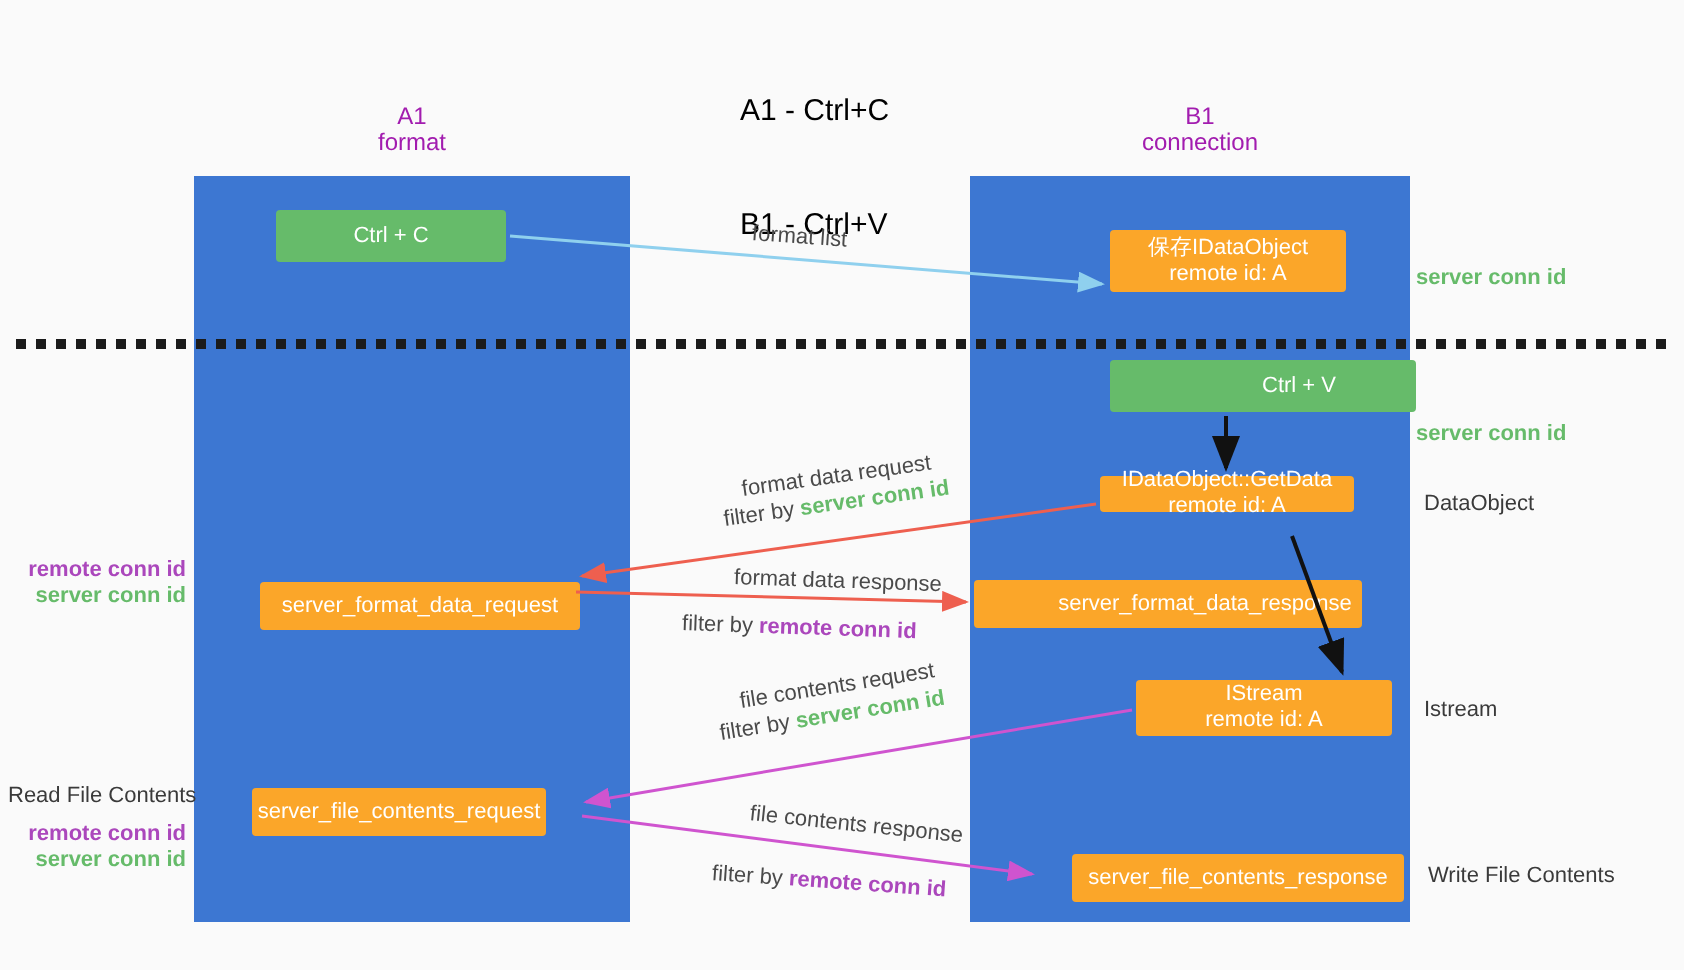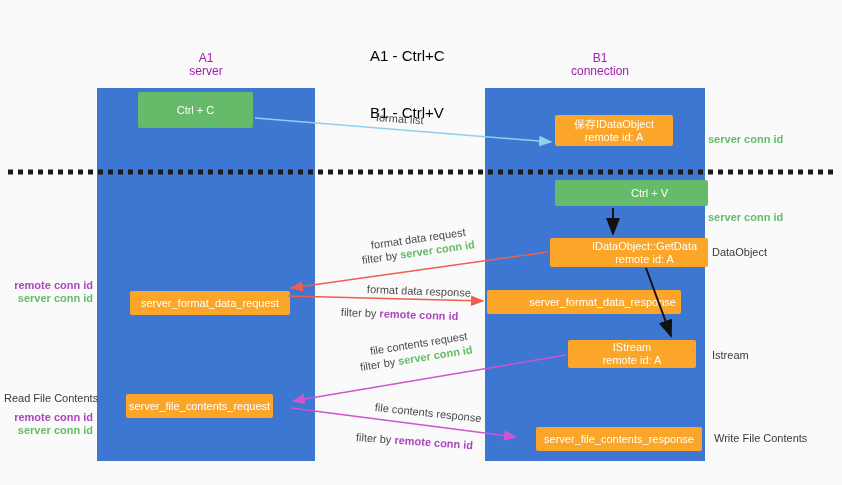--- a/index.html
+++ b/index.html
@@ -25,44 +25,44 @@
 
 <div class="canvas">
 
   <div class="title">
     <div>A1 - Ctrl+C</div>
     <div>B1 - Ctrl+V</div>
   </div>
 
   <div class="lane-header" style="left:151px;top:52px;">
     <div>A1</div>
-    <div>server</div>
+    <div>format</div>
   </div>
   <div class="lane-header" style="left:545px;top:52px;">
     <div>B1</div>
     <div>connection</div>
   </div>
 
   <div class="lane" style="left:97px;width:218px;"></div>
   <div class="lane" style="left:485px;width:220px;"></div>
 
-  <div class="box green" style="left:138px;top:92px;width:115px;height:36px;">
+  <div class="box green" style="left:138px;top:105px;width:115px;height:26px;">
     <div>Ctrl + C</div>
   </div>
 
   <div class="box orange" style="left:555px;top:115px;width:118px;height:31px;">
     <div>保存IDataObject</div>
     <div>remote id: A</div>
   </div>
 
   <div class="box green" style="left:555px;top:180px;width:117px;height:26px;padding-left:36px;">
     <div>Ctrl + V</div>
   </div>
 
-  <div class="box orange" style="left:550px;top:238px;width:127px;height:29px;padding-left:31px;">
+  <div class="box orange" style="left:550px;top:238px;width:127px;height:18px;">
     <div>IDataObject::GetData</div>
     <div>remote id: A</div>
   </div>
 
   <div class="box orange" style="left:130px;top:279px;width:160px;height:24px;margin-top:12px;">
     <div>server_format_data_request</div>
   </div>
 
   <div class="box orange" style="left:487px;top:290px;width:157px;height:24px;padding-left:37px;">
     <div>server_format_data_response</div>

